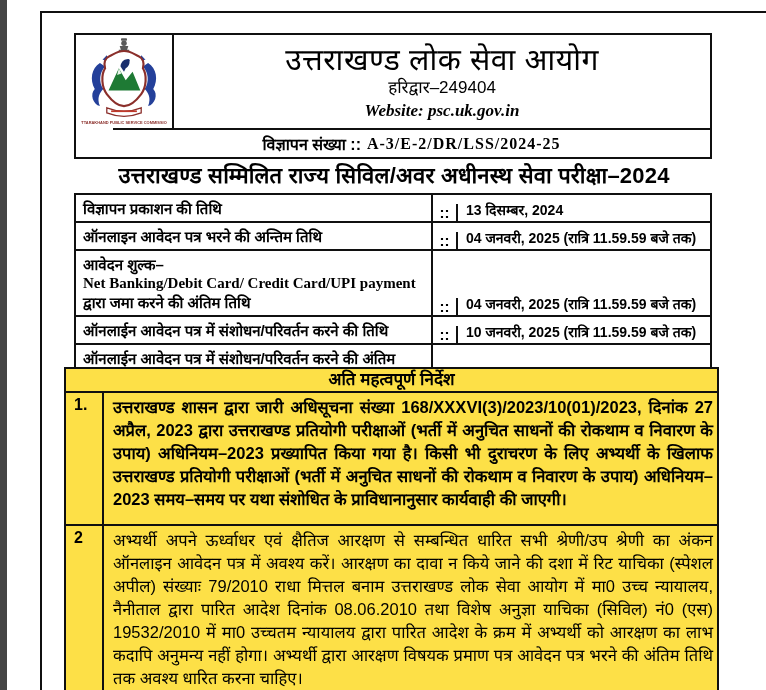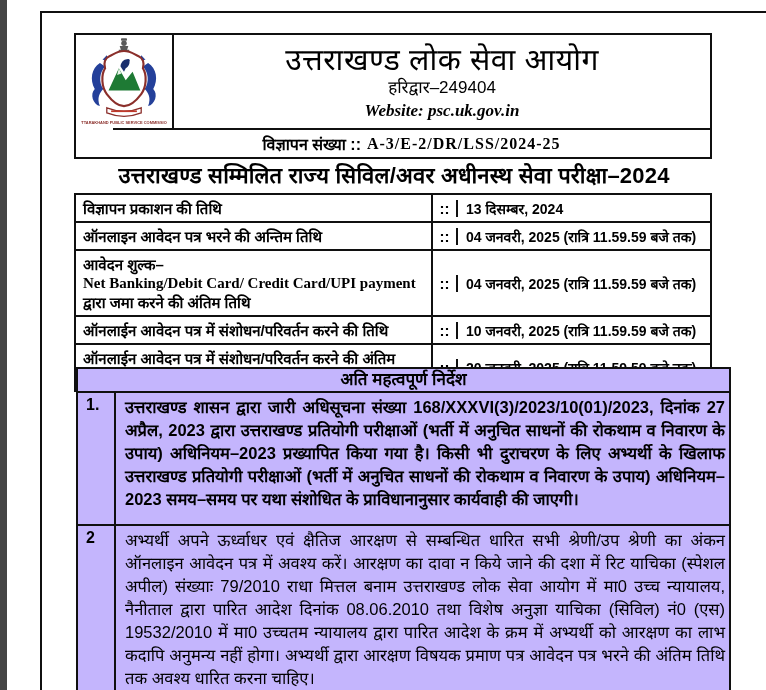--- a/index.html
+++ b/index.html
@@ -50,43 +50,43 @@
   .exam-title {
     position:absolute; left:44px; top:160px; width:700px; height:33px;
     text-align:center; font-size:22px; font-weight:bold; line-height:32px;
     letter-spacing:0.2px; white-space:nowrap;
   }
   
   .schedule {
     position:absolute; left:74px; top:193px; width:638px;
     border:2px solid #101010; background:#fff;
   }
-  .s-row { display:flex; border-bottom:2px solid #101010; align-items:center; }
+  .s-row { display:flex; border-bottom:2px solid #101010; align-items:flex-end; }
   .s-row:last-child { border-bottom:none; }
   .s-label {
     width:357px; border-right:2px solid #101010;
     padding:4px 6px 3px 7px; font-weight:bold; font-size:15px; line-height:19px;
     display:flex; flex-wrap:wrap; align-content:center;
   }
   .s-label .en { font-family:"Liberation Serif", serif; }
   .s-label span { margin-right:4px; }
   .s-sep {
     width:25px; border-right:2px solid #101010;
     display:flex; align-items:center; justify-content:center;
     font-weight:bold; font-size:15px;
   }
   .s-value {
     flex:1; display:flex; align-items:center;
     padding:2px 4px 2px 8px; font-weight:bold; font-size:14px; white-space:nowrap;
   }
   .h29 { min-height:27px; } .h30 { min-height:28px; } .h44 { min-height:42px; }
   
   .instructions {
-    position:absolute; left:76px; top:367px; width:655px; height:323px;
-    border:2px solid #101010; border-bottom:none; overflow:hidden; background:#c4b5fd;
+    position:absolute; left:64px; top:367px; width:655px; height:323px;
+    border:2px solid #101010; border-bottom:none; overflow:hidden; background:#fde047;
   }
   .i-title {
     border-bottom:2px solid #101010; text-align:center;
     font-weight:bold; font-size:17px; line-height:22px; padding:0;
   }
   .i-row { display:flex; align-items:stretch; }
   .i-row.first { border-bottom:2px solid #101010; }
   .i-num {
     width:38px; border-right:2px solid #101010;
     padding:3px 0 0 8px; font-weight:bold; font-size:16px;

